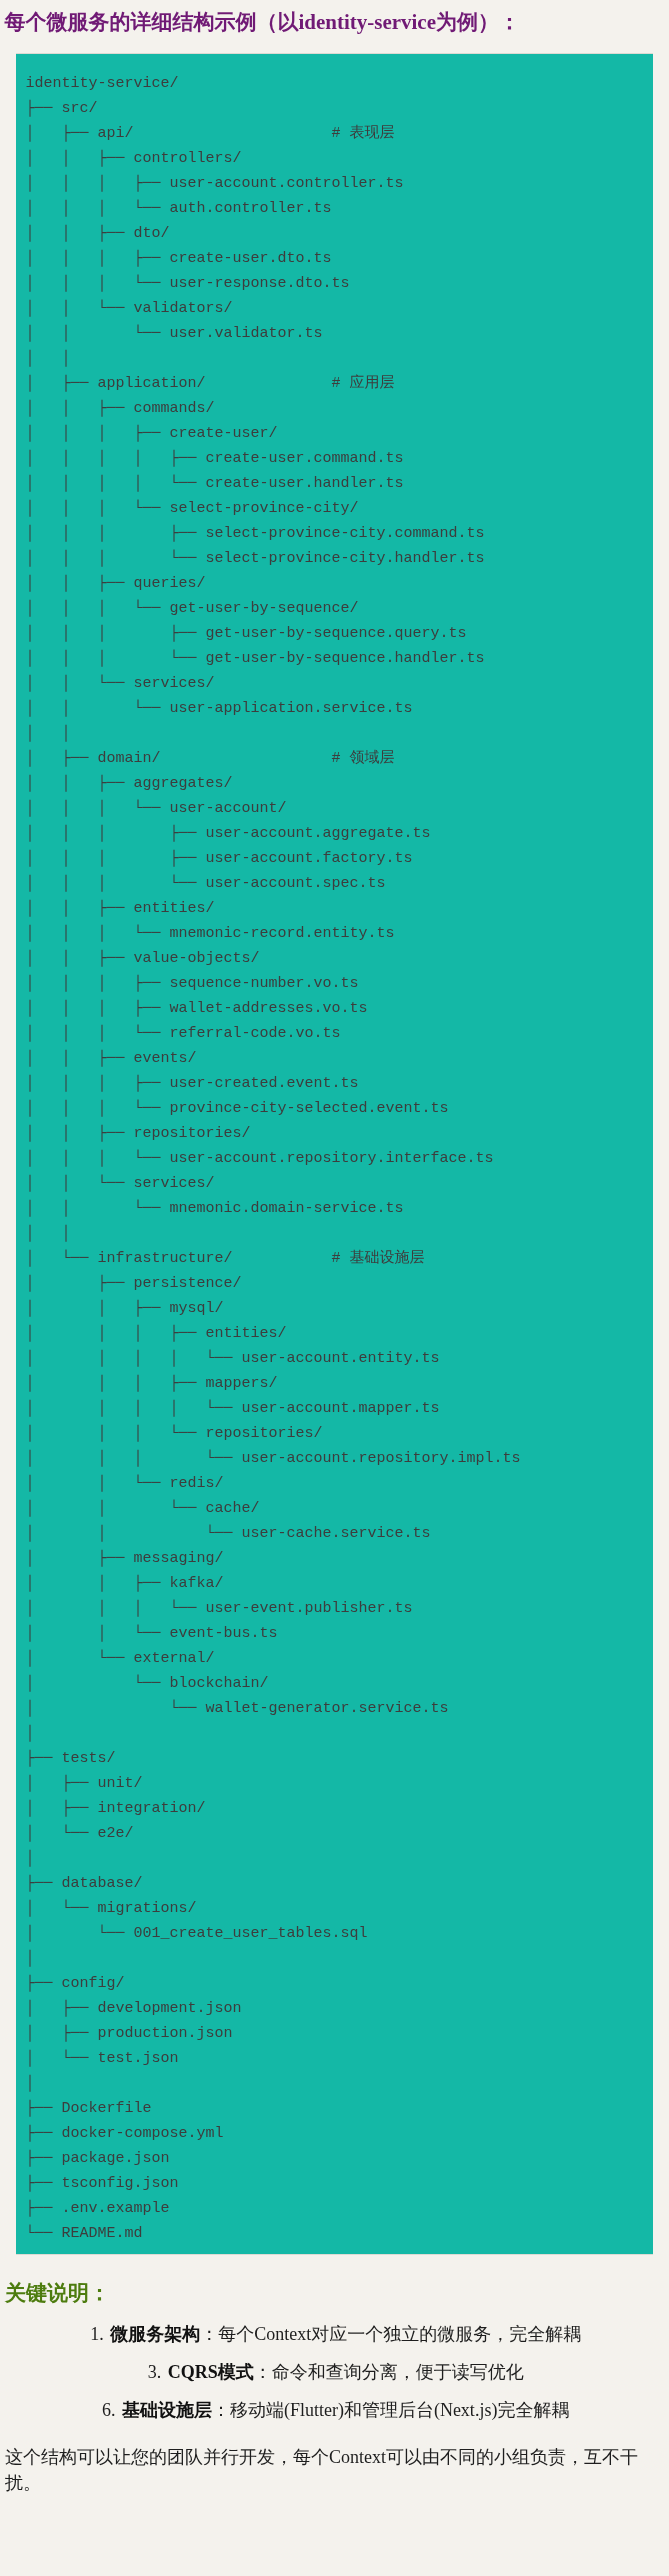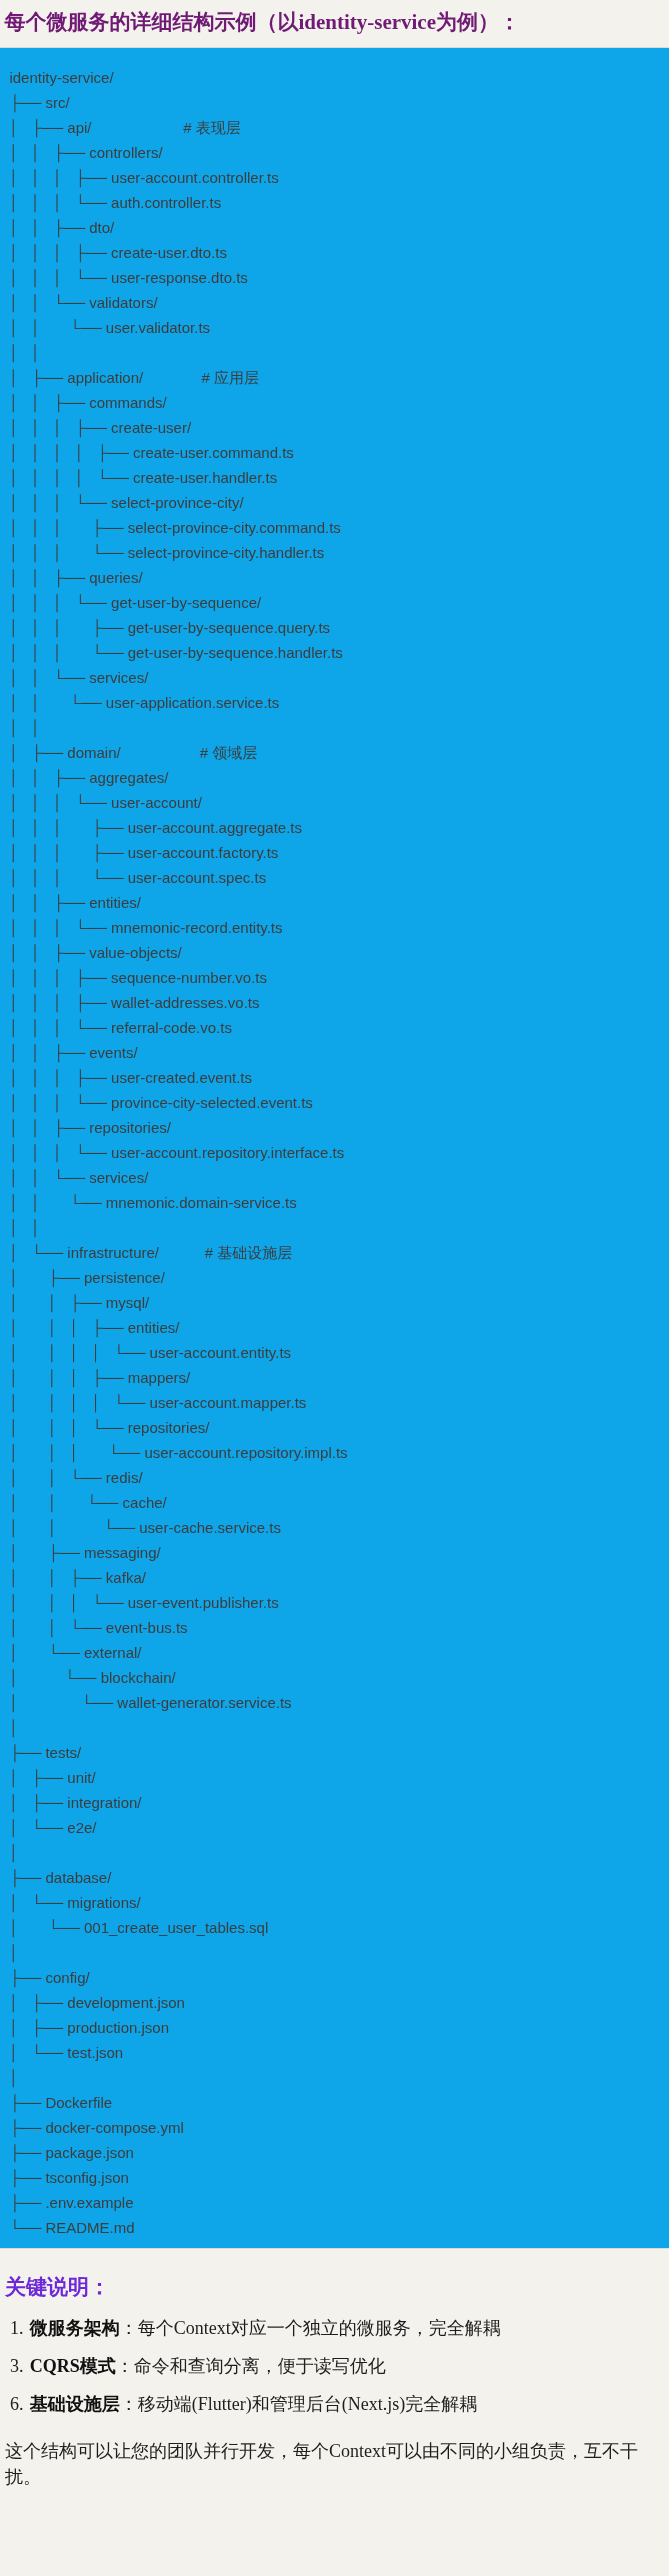--- a/index.html
+++ b/index.html
@@ -17,51 +17,52 @@
     padding: 7.5px 7.5px 0 4.4px;
   }
   .page-title {
     margin: 0 0 10px 0;
     font-size: 21px;
     line-height: 1.4;
     font-weight: bold;
     color: #701a75;
   }
   .tree-block {
-    margin: 0;
-    background: #0ea5e9;
+    margin: 16px;
+    background: #14b8a6;
     border-top: 0.6px solid #dcdad3;
     border-bottom: 0.6px solid #dcdad3;
     padding: 17px 10px 8.1px 9.4px;
-    font-family: Liberation Sans, sans-serif;
+    font-family: Liberation Mono, monospace;
     font-size: 15px;
     line-height: 25px;
     color: #3d3d3d;
     white-space: pre;
     overflow: hidden;
   }
   .notes {
     padding: 0 7.5px 8.8px 5px;
   }
   .notes-title {
     margin: 24px 0 13.8px 0;
     font-size: 21px;
     line-height: 1.4;
     font-weight: bold;
-    color: #6d28d9;
+    color: #4d7c0f;
   }
   .notes-list {
     list-style: none;
     margin: 0;
     padding: 0 0 0 5px;
     font-size: 18px;
   }
   .notes-list li {
     margin: 0 0 13px 0;
     line-height: 25px;
+    text-align: center;
   }
   .note-num {
     margin-right: 6.3px;
   }
   .note-term {
     font-weight: bold;
     color: #111111;
   }
   .closing {
     margin: 20.6px 0 0 0;

